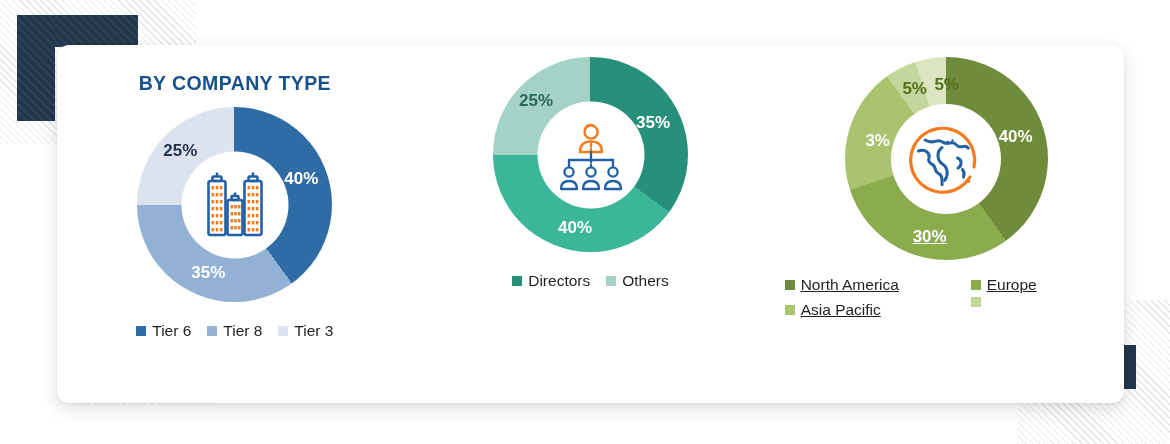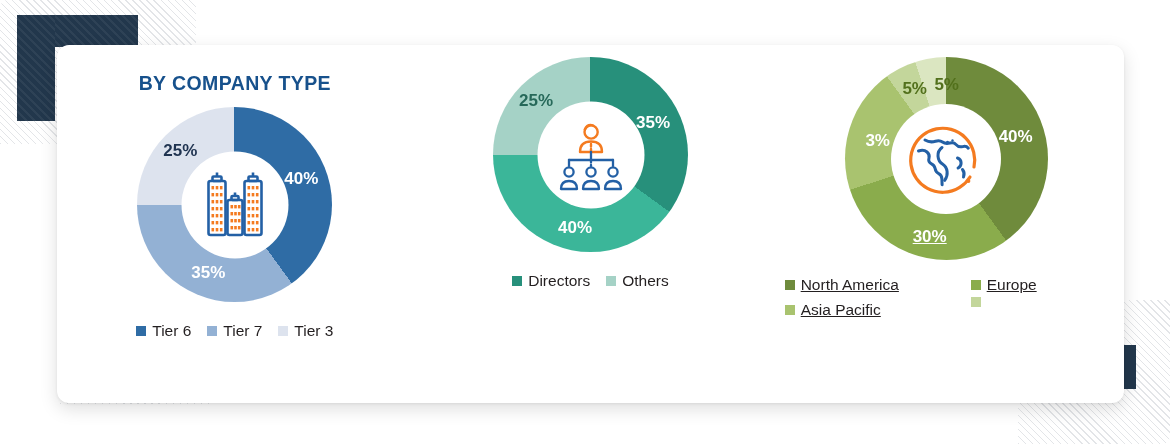--- a/index.html
+++ b/index.html
@@ -280,21 +280,21 @@
           </div>
         </div>
 
         <div class="legend inline" style="margin-top:16px;">
           <div class="legend-item">
             <span class="swatch" style="background:#2f6ca5;"></span>
             <span>Tier 6</span>
           </div>
           <div class="legend-item">
             <span class="swatch" style="background:#93b1d4;"></span>
-            <span>Tier 7</span>
+            <span>Tier 8</span>
           </div>
           <div class="legend-item">
             <span class="swatch" style="background:#dde3ee;"></span>
             <span>Tier 3</span>
           </div>
         </div>
       </div>
 
       <div class="panel">
 

